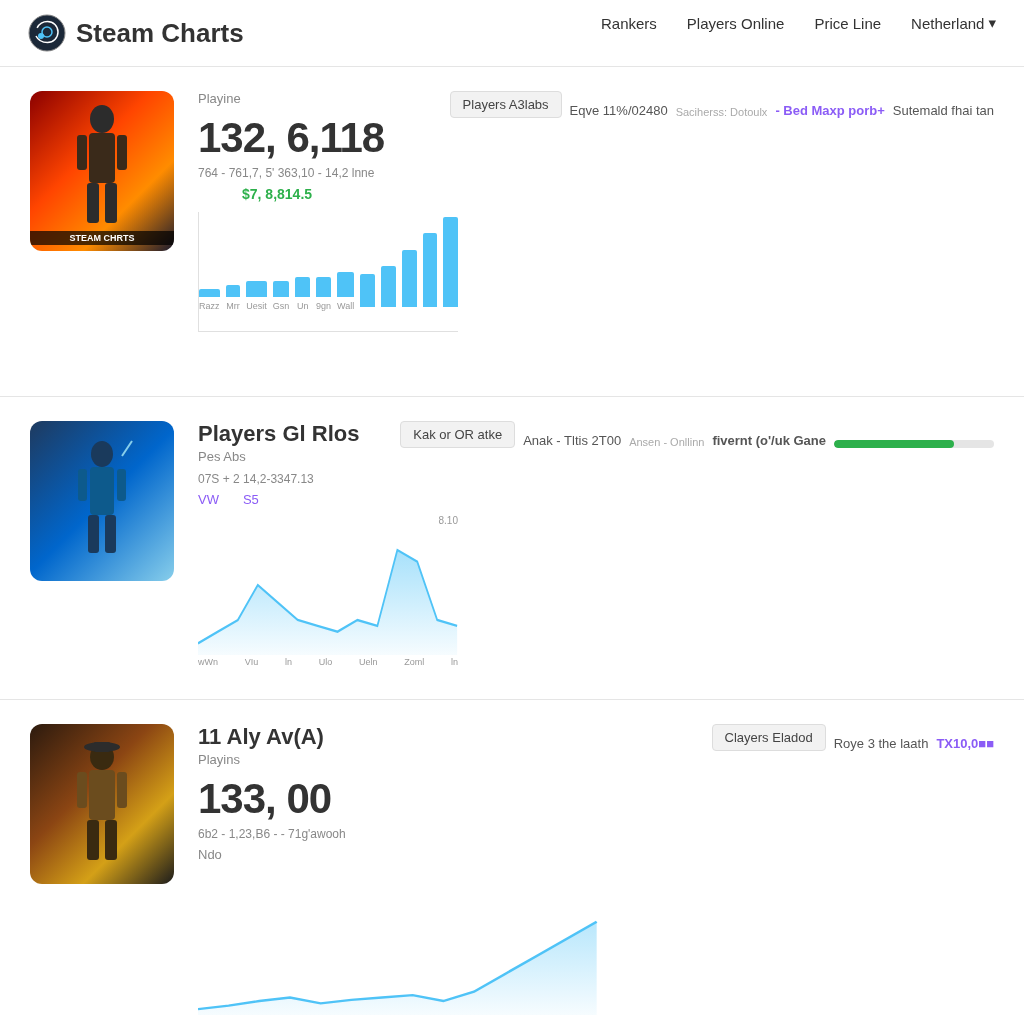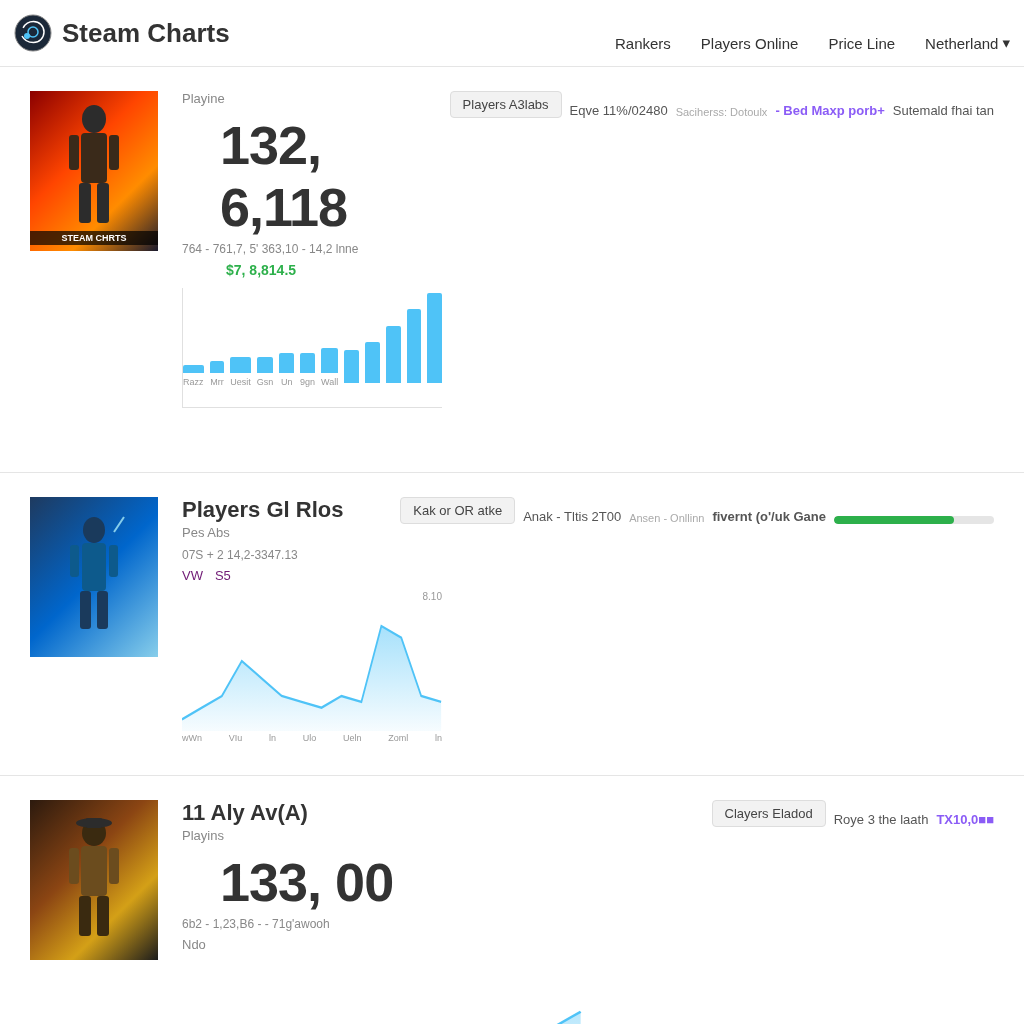--- a/index.html
+++ b/index.html
@@ -1,23 +1,23 @@
 <!DOCTYPE html>
 <html><head>
   <meta charset="utf-8">
   <style>
     * { box-sizing: border-box; margin: 0; padding: 0; }
     body { font-family: Arial, sans-serif; background: #fff; color: #333; }
 
     
     .header {
       display: flex;
-      align-items: flex-end;
+      align-items: flex-start;
       justify-content: space-between;
-      padding: 14px 14px;
+      padding: 14px 28px;
       border-bottom: 1px solid #e5e5e5;
       gap: 40px;
     }
     .logo {
       display: flex;
       align-items: center;
       gap: 10px;
       font-size: 26px;
       font-weight: bold;
     }
@@ -48,47 +48,46 @@
 
     
     .game-card {
       display: flex;
       align-items: flex-start;
       padding: 24px 30px;
       border-bottom: 1px solid #e5e5e5;
       gap: 24px;
     }
     .game-thumbnail {
-      width: 128px;
+      width: 144px;
       height: 160px;
       flex-shrink: 0;
-      border-radius: 0;
+      border-radius: 12px;
       overflow: hidden;
       position: relative;
     }
     .game-info {
       flex: 1;
       min-width: 0;
     }
     .game-title {
       font-size: 22px;
       font-weight: bold;
       margin-bottom: 2px;
     }
     .game-subtitle {
       font-size: 13px;
       color: #888;
       margin-bottom: 8px;
     }
     .player-count {
-      font-size: 54px;
+      font-size: 42px;
       font-weight: bold;
       margin-bottom: 4px;
       letter-spacing: -1px;
-      margin-left: 38px;
     }
     .player-range {
       font-size: 12px;
       color: #888;
       margin-bottom: 6px;
     }
     .player-peak {
       font-size: 14px;
       color: #2db04b;
       font-weight: bold;
@@ -360,21 +359,21 @@
         <rect x="38" y="79" width="11" height="38" rx="3" fill="#1a3a5c"></rect>
         <line x1="55" y1="20" x2="65" y2="5" stroke="#87ceeb" stroke-width="2"></line>
       </svg>
     </div>
   </div>
 
   <div class="game-info">
     <div class="game-title">Players Gl Rlos</div>
     <div class="game-subtitle">Pes Abs</div>
     <div class="player-range">07S + 2 14,2-3347.13</div>
-    <div style="display:flex;gap:12px;font-size:13px;color:#701a75;margin-bottom:8px;">
+    <div style="display:flex;gap:24px;font-size:13px;color:#8b5cf6;margin-bottom:8px;">
       <span>VW</span>
       <span>S5</span>
     </div>
 
     <div class="chart-area" style="position:relative;">
       <div style="font-size:10px;color:#999;position:absolute;top:0;right:0;">8.10</div>
       <div class="line-chart-wrap">
         <svg viewBox="0 0 300 120" preserveAspectRatio="none">
           <defs>
             <linearGradient id="grad2" x1="0" y1="0" x2="0" y2="1">

